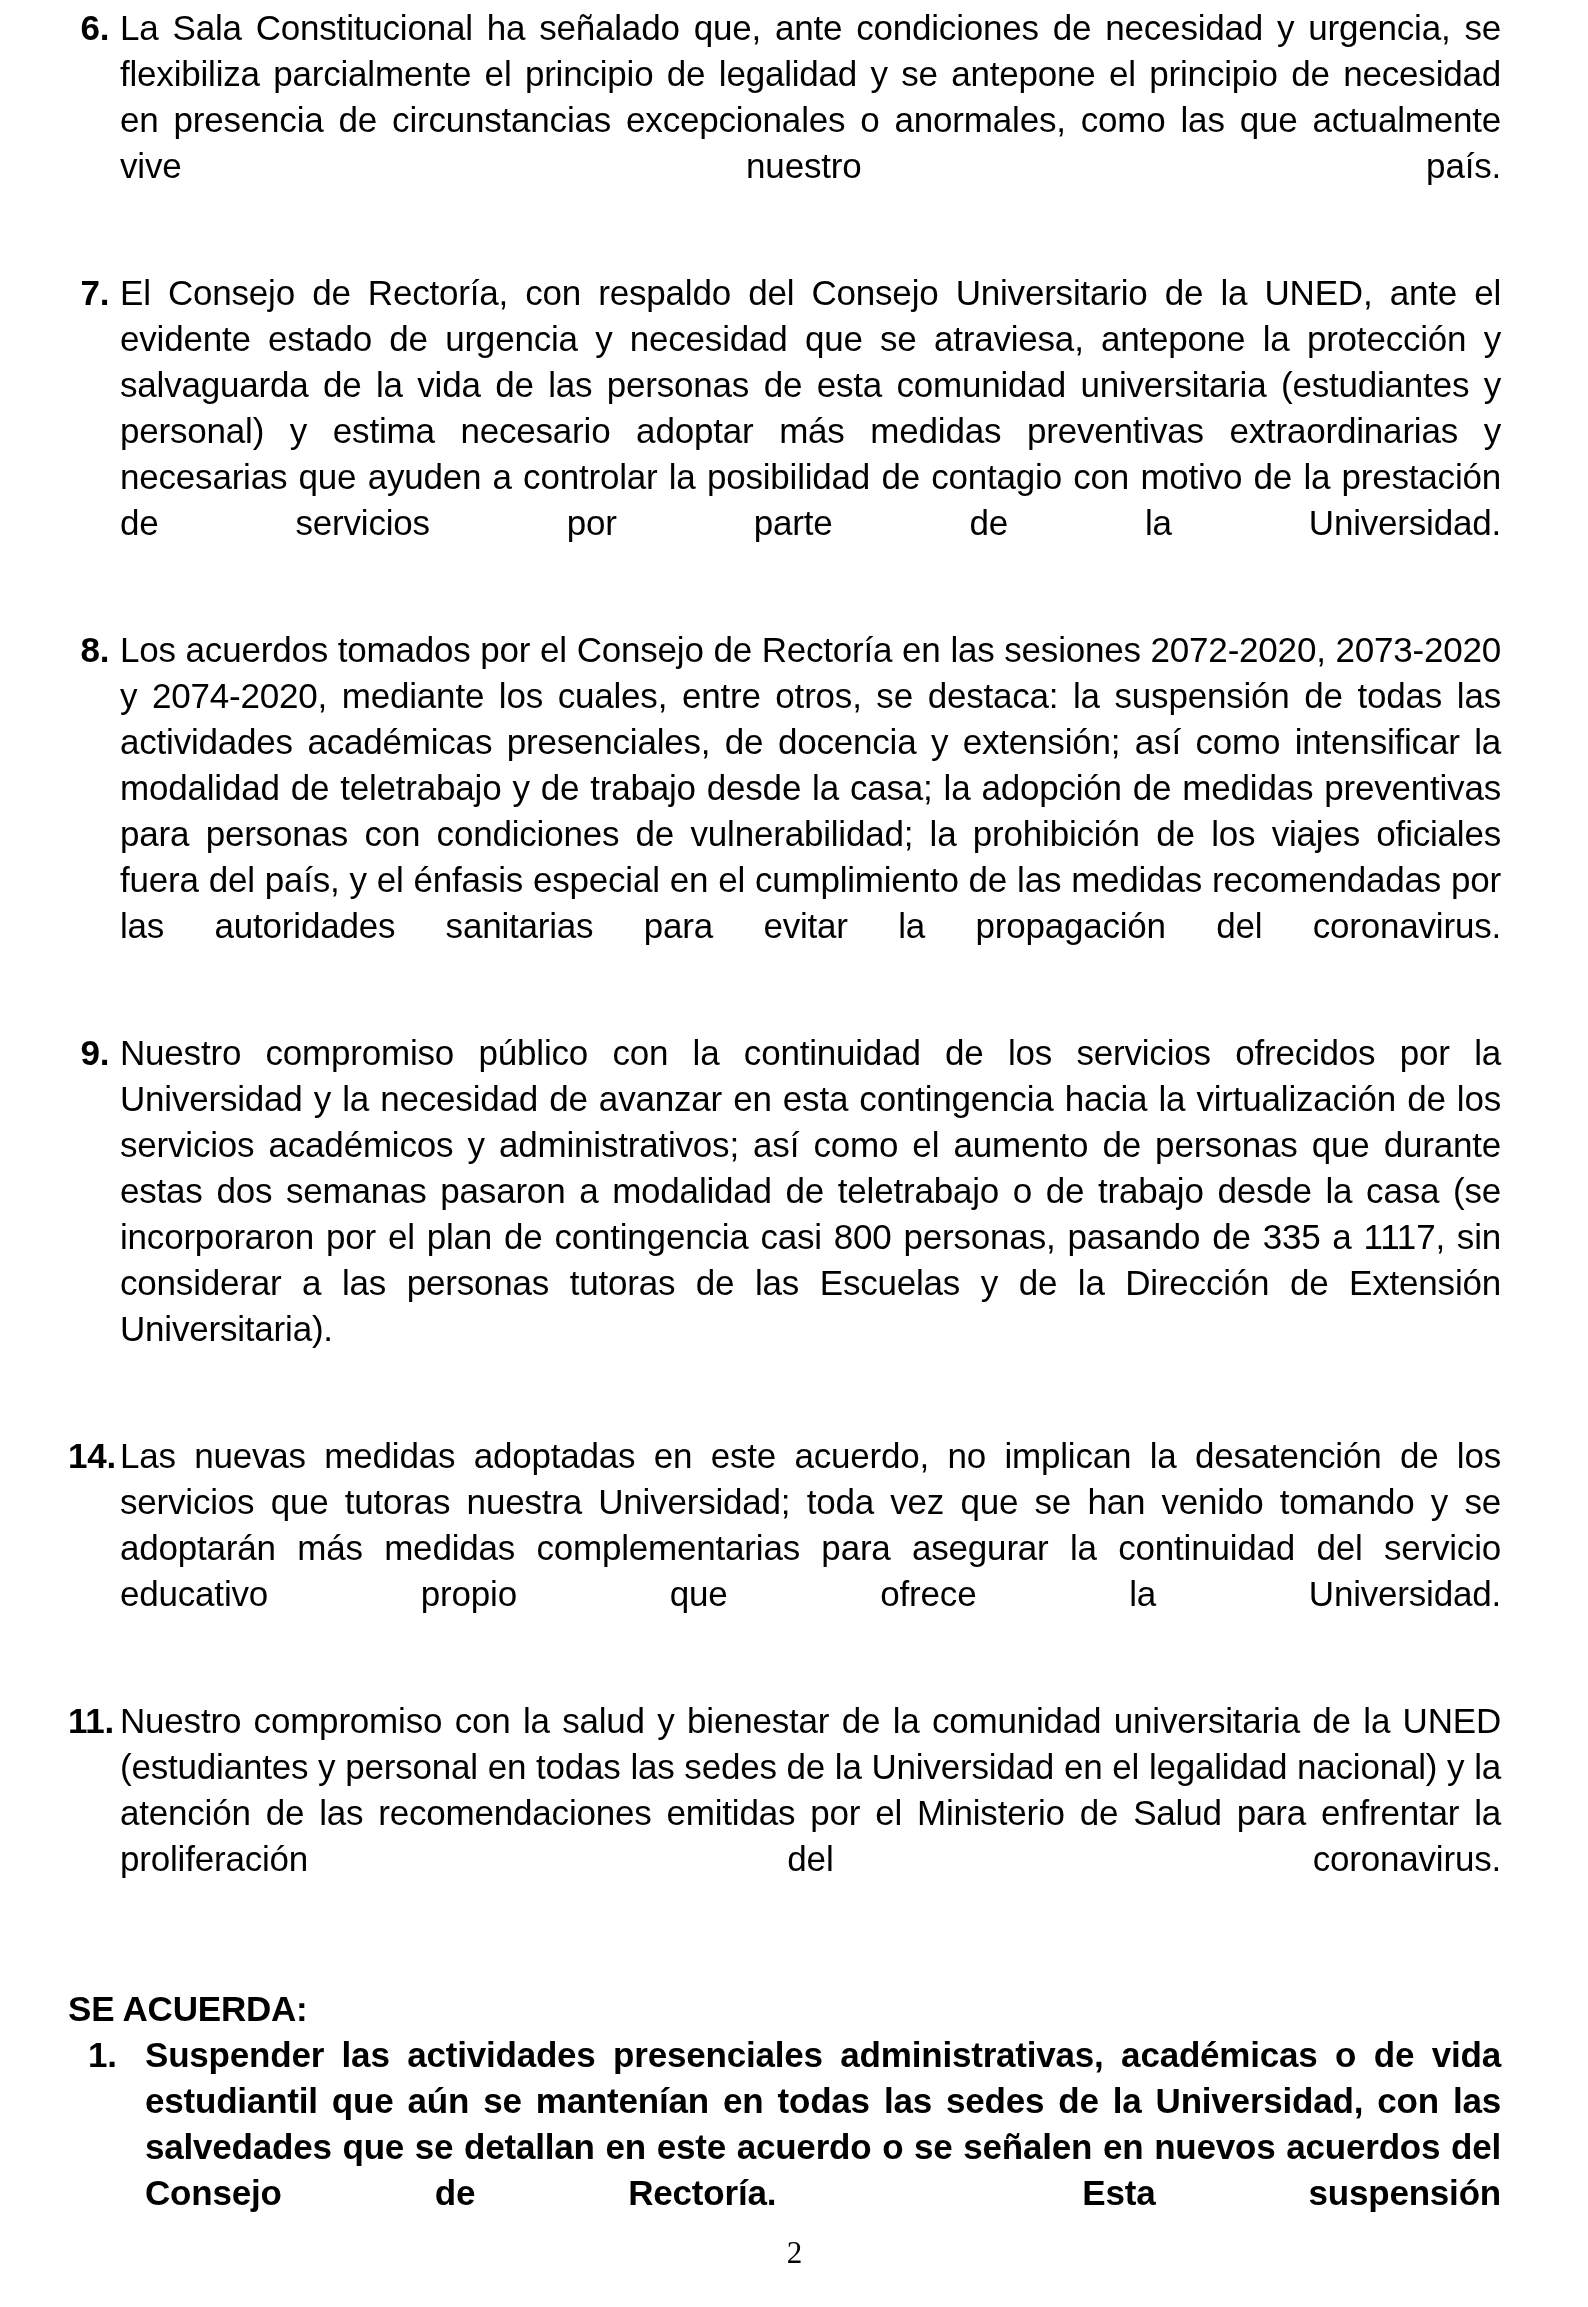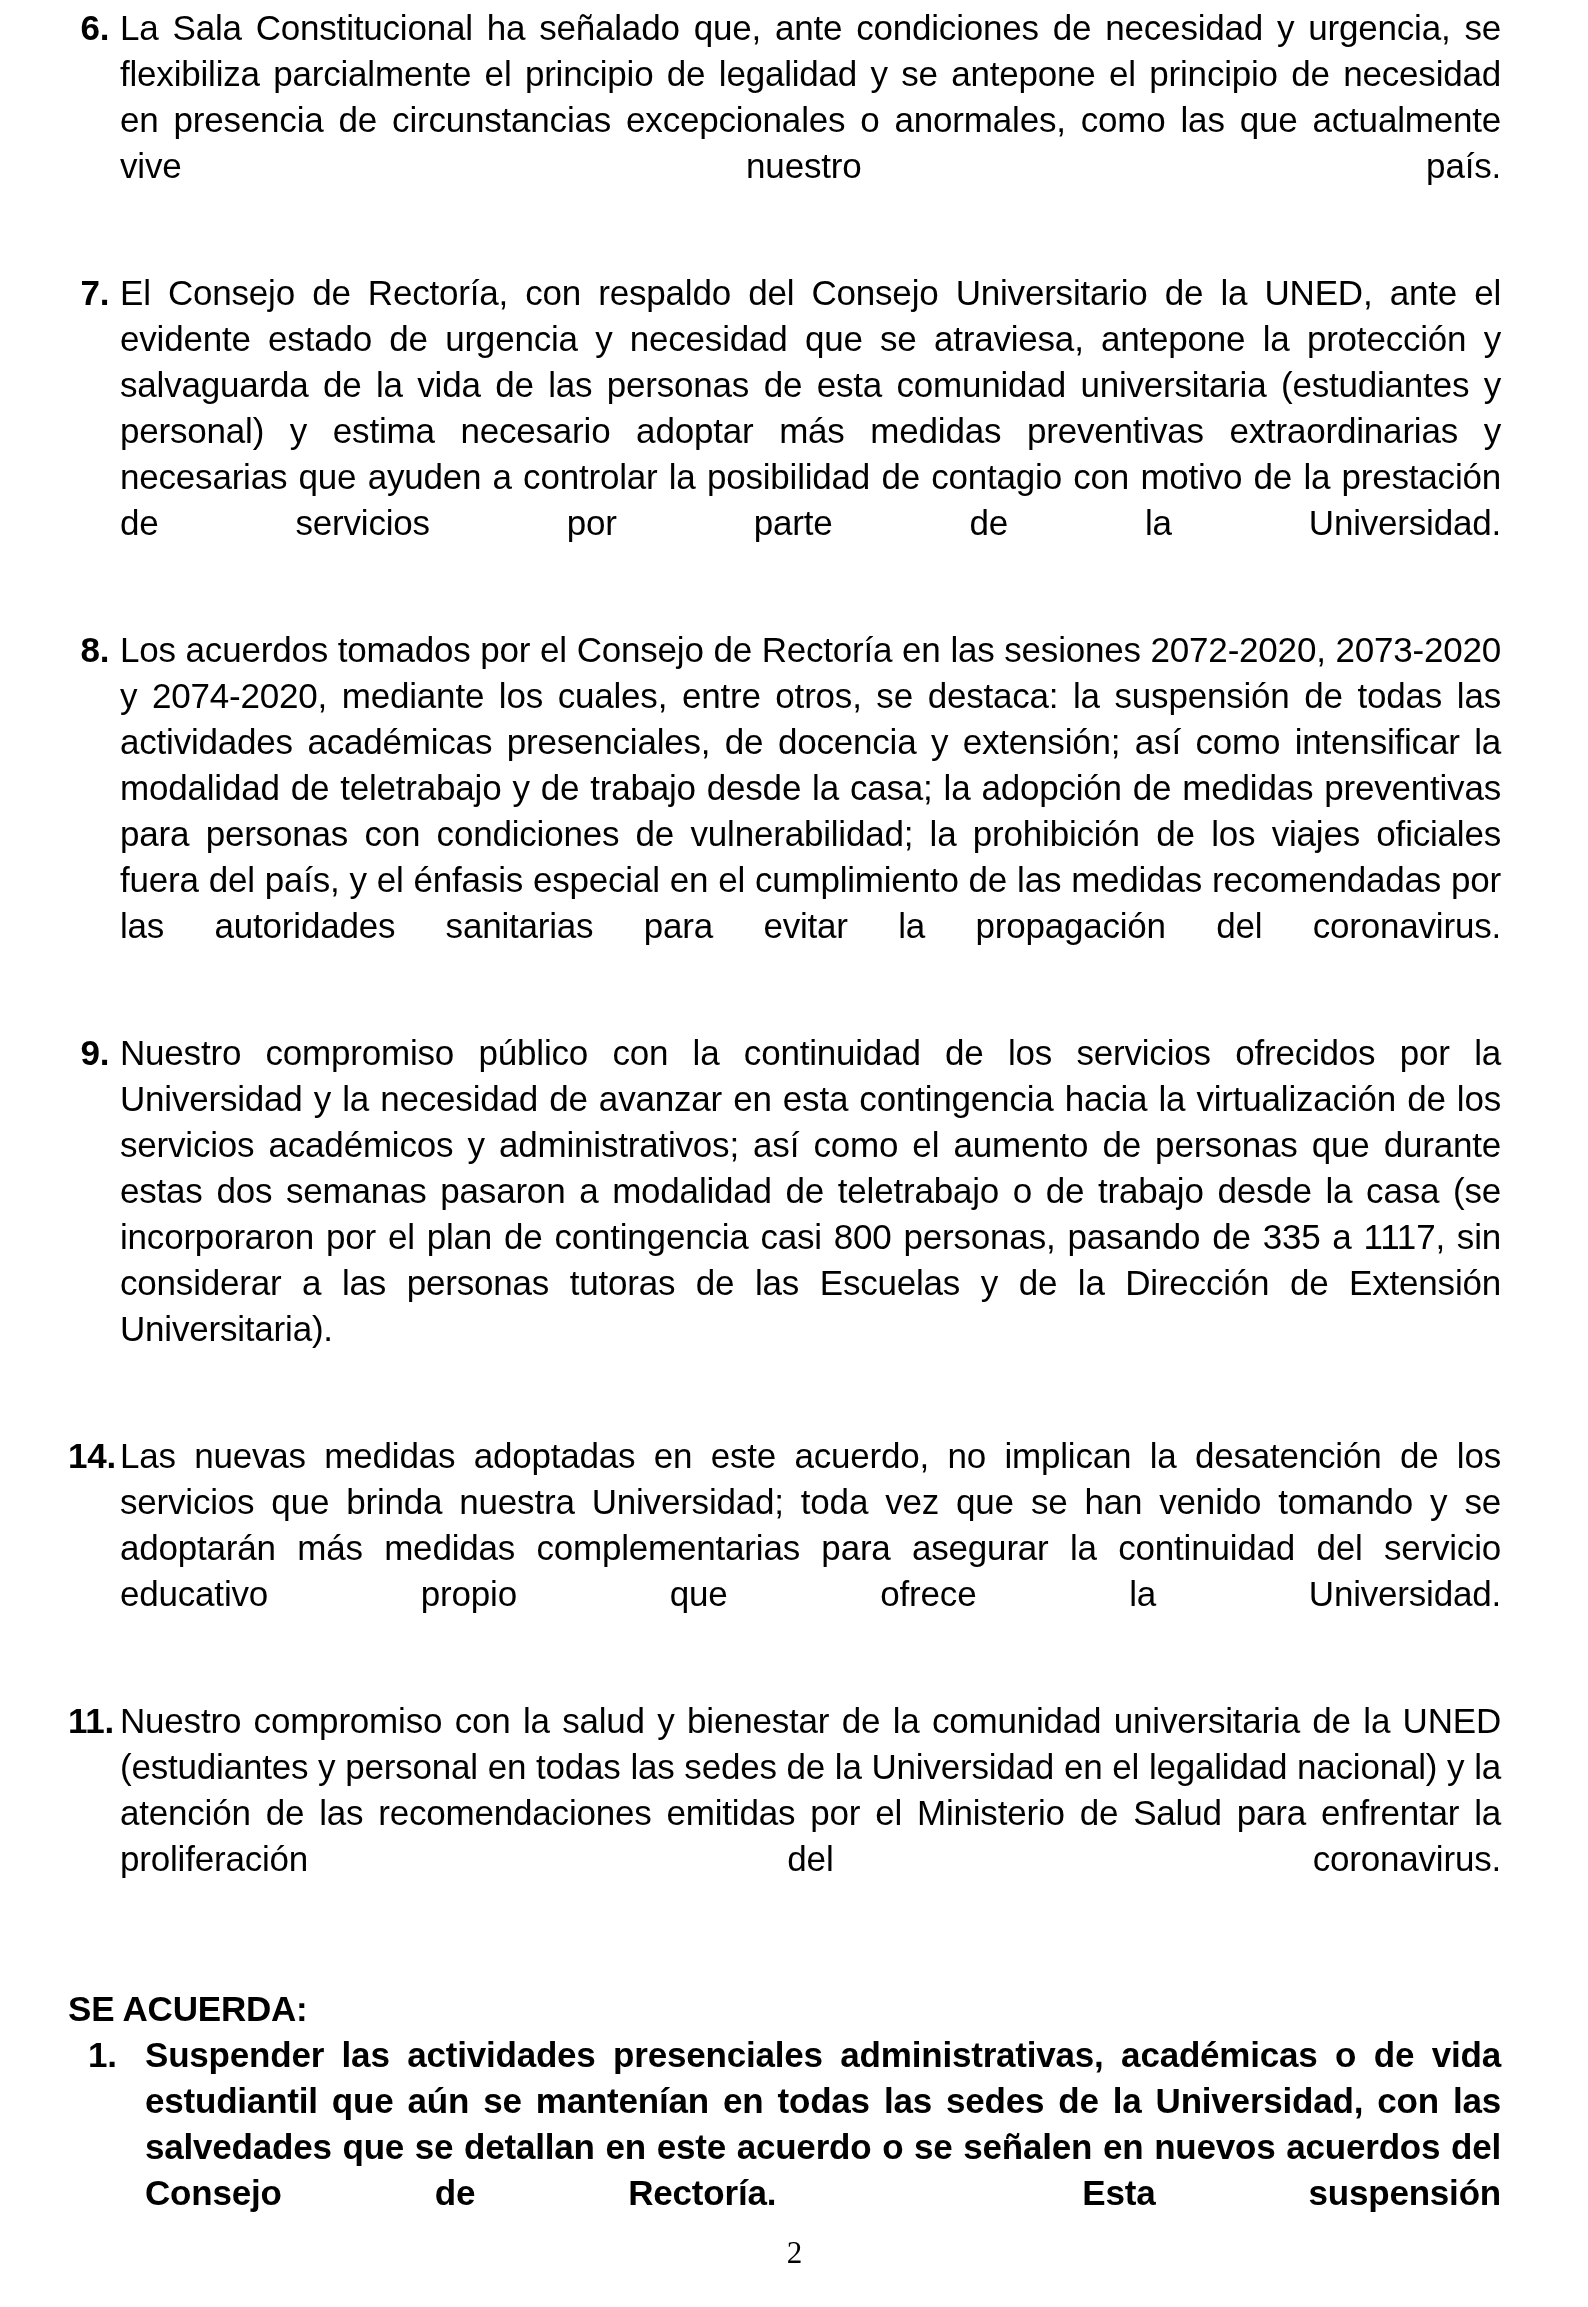--- a/index.html
+++ b/index.html
@@ -137,21 +137,21 @@
       <div class="body">Los acuerdos tomados por el Consejo de Rectoría en las sesiones 2072-2020, 2073-2020 y 2074-2020, mediante los cuales, entre otros, se destaca: la suspensión de todas las actividades académicas presenciales, de docencia y extensión; así como intensificar la modalidad de teletrabajo y de trabajo desde la casa; la adopción de medidas preventivas para personas con condiciones de vulnerabilidad; la prohibición de los viajes oficiales fuera del país, y el énfasis especial en el cumplimiento de las medidas recomendadas por las autoridades sanitarias para evitar la propagación del coronavirus.</div>
     </div>
 
     <div class="num-item">
       <div class="marker">9.</div>
       <div class="body">Nuestro compromiso público con la continuidad de los servicios ofrecidos por la Universidad y la necesidad de avanzar en esta contingencia hacia la virtualización de los servicios académicos y administrativos; así como el aumento de personas que durante estas dos semanas pasaron a modalidad de teletrabajo o de trabajo desde la casa (se incorporaron por el plan de contingencia casi 800 personas, pasando de 335 a 1117, sin considerar a las personas tutoras de las Escuelas y de la Dirección de Extensión Universitaria).</div>
     </div>
 
     <div class="num-item">
       <div class="marker">14.</div>
-      <div class="body">Las nuevas medidas adoptadas en este acuerdo, no implican la desatención de los servicios que brinda nuestra Universidad; toda vez que se han venido tomando y se adoptarán más medidas complementarias para asegurar la continuidad del servicio educativo propio que ofrece la Universidad.</div>
+      <div class="body">Las nuevas medidas adoptadas en este acuerdo, no implican la desatención de los servicios que tutoras nuestra Universidad; toda vez que se han venido tomando y se adoptarán más medidas complementarias para asegurar la continuidad del servicio educativo propio que ofrece la Universidad.</div>
     </div>
 
     <div class="num-item">
       <div class="marker">11.</div>
       <div class="body">Nuestro compromiso con la salud y bienestar de la comunidad universitaria de la UNED (estudiantes y personal en todas las sedes de la Universidad en el legalidad nacional) y la atención de las recomendaciones emitidas por el Ministerio de Salud para enfrentar la proliferación del coronavirus.</div>
     </div>
 
     <div class="section-heading">SE ACUERDA:</div>
 
     <div class="acuerda-item">

